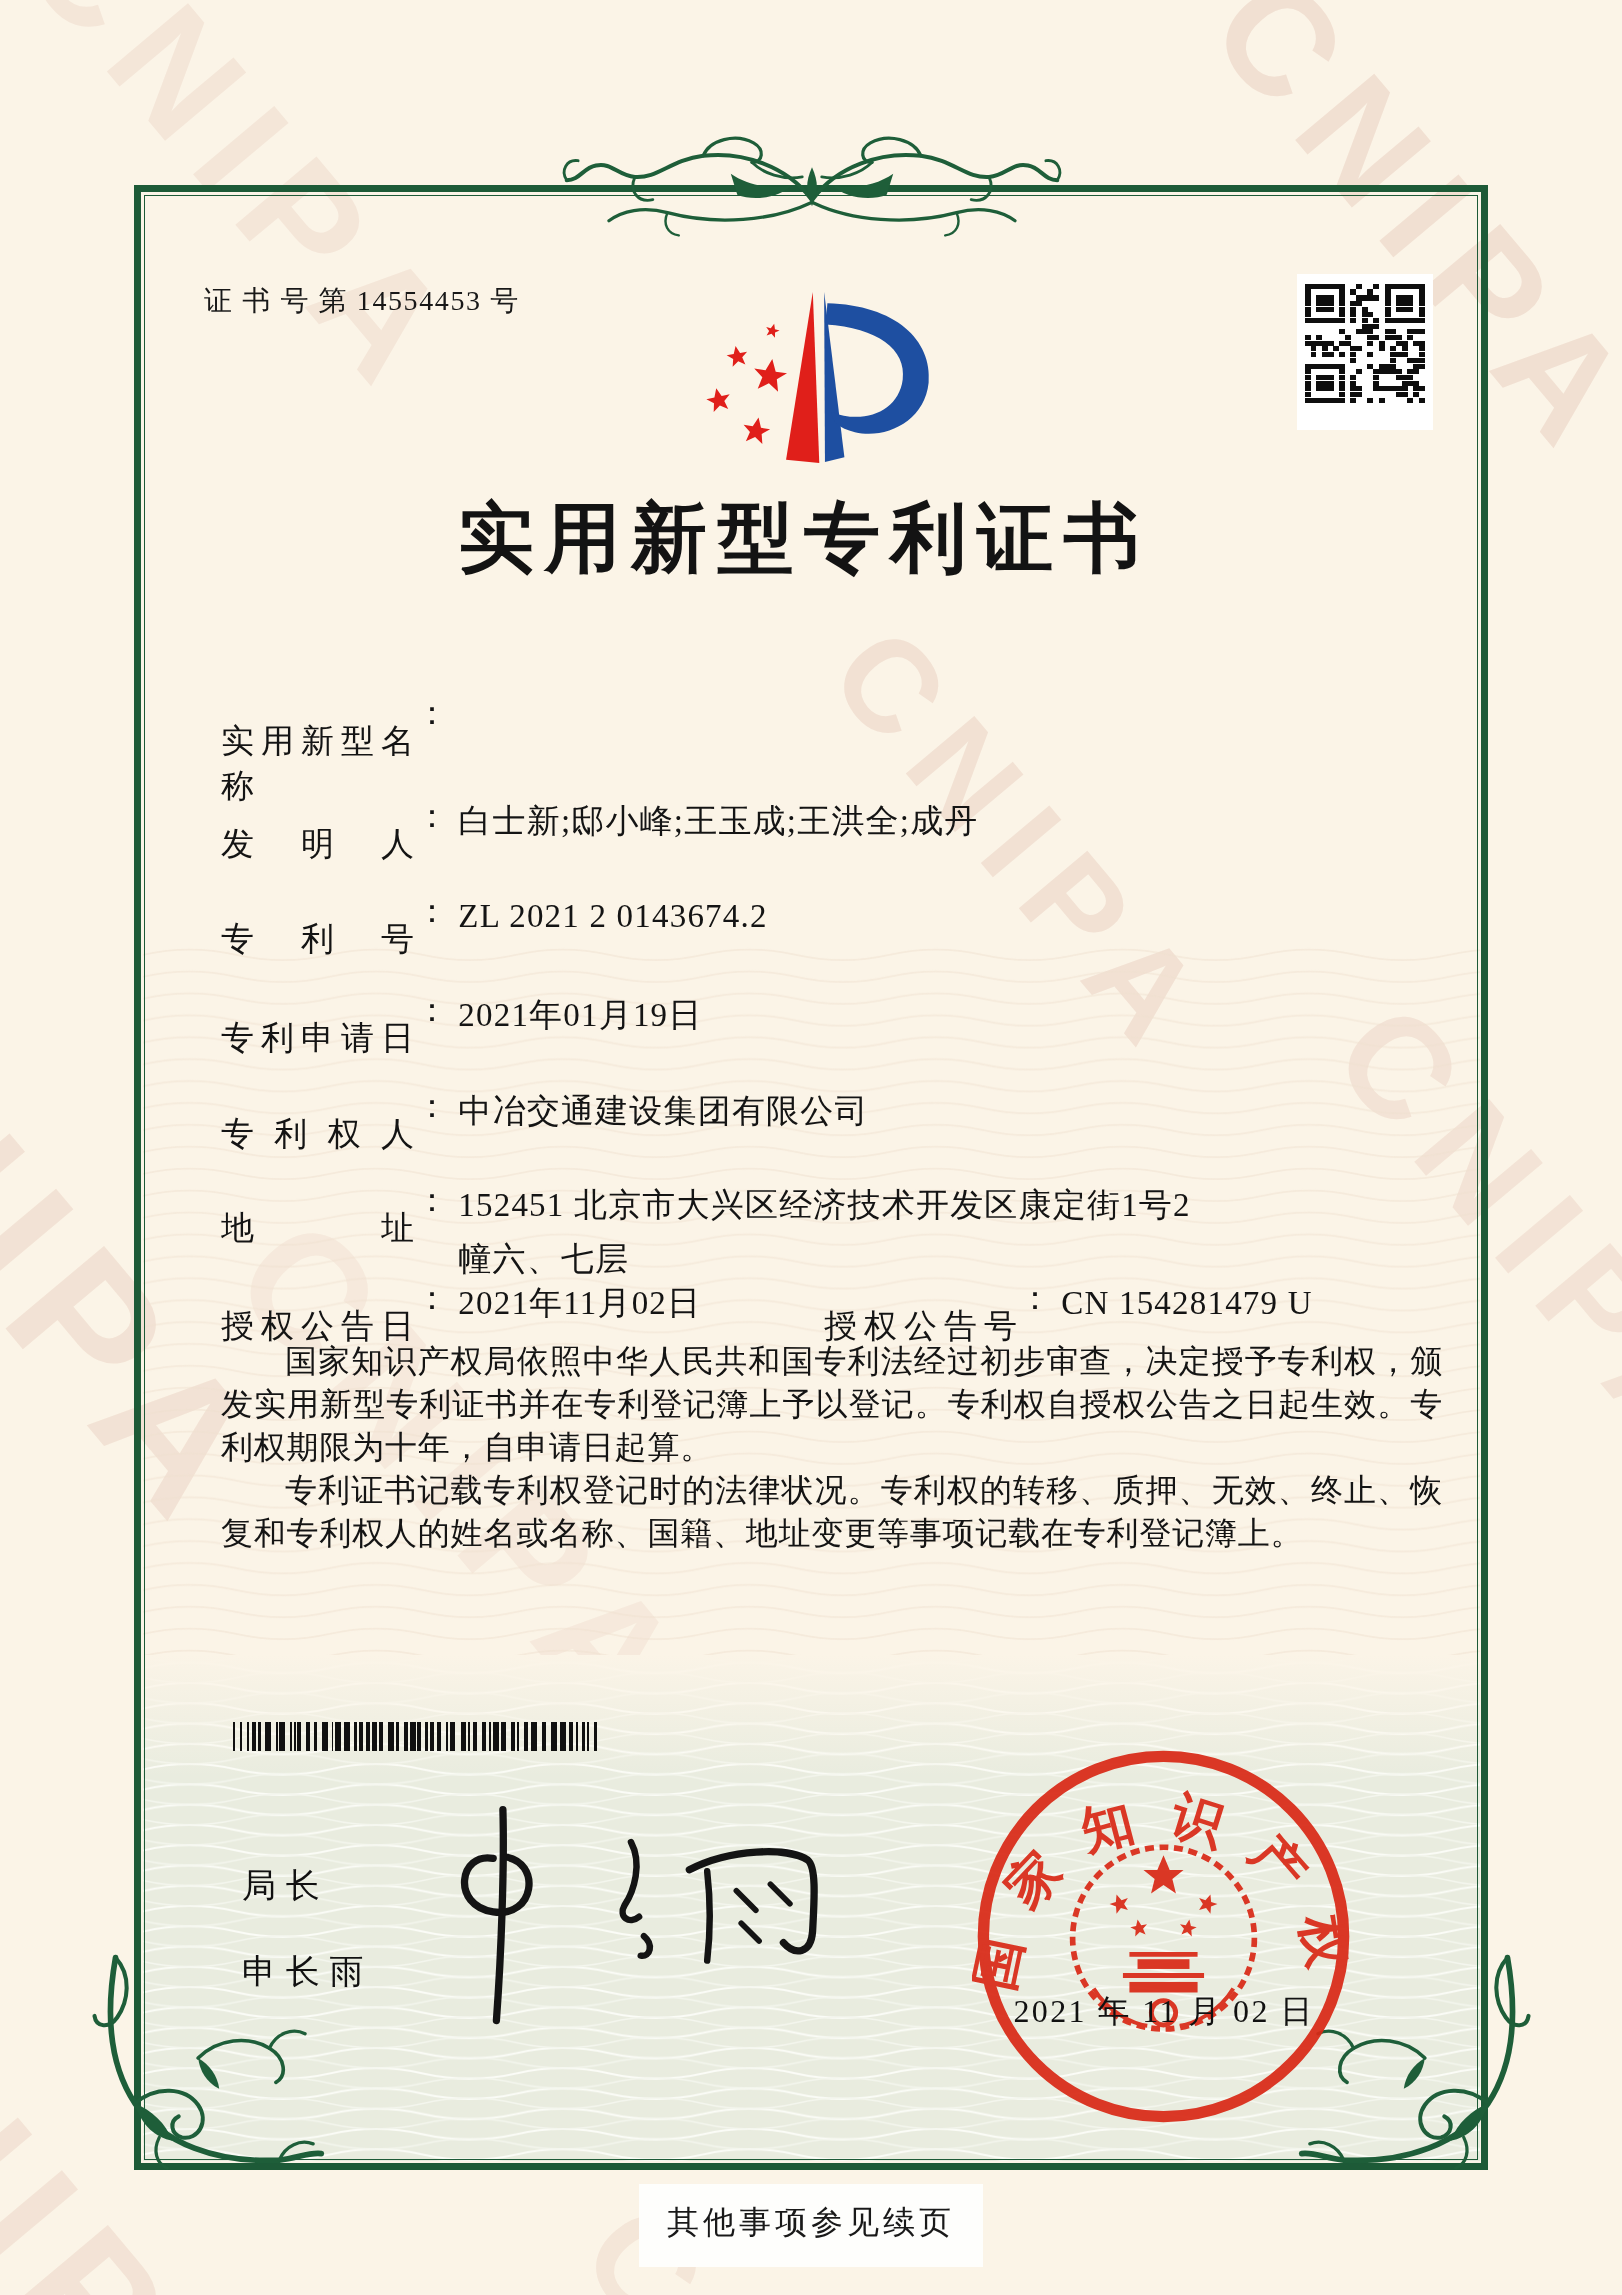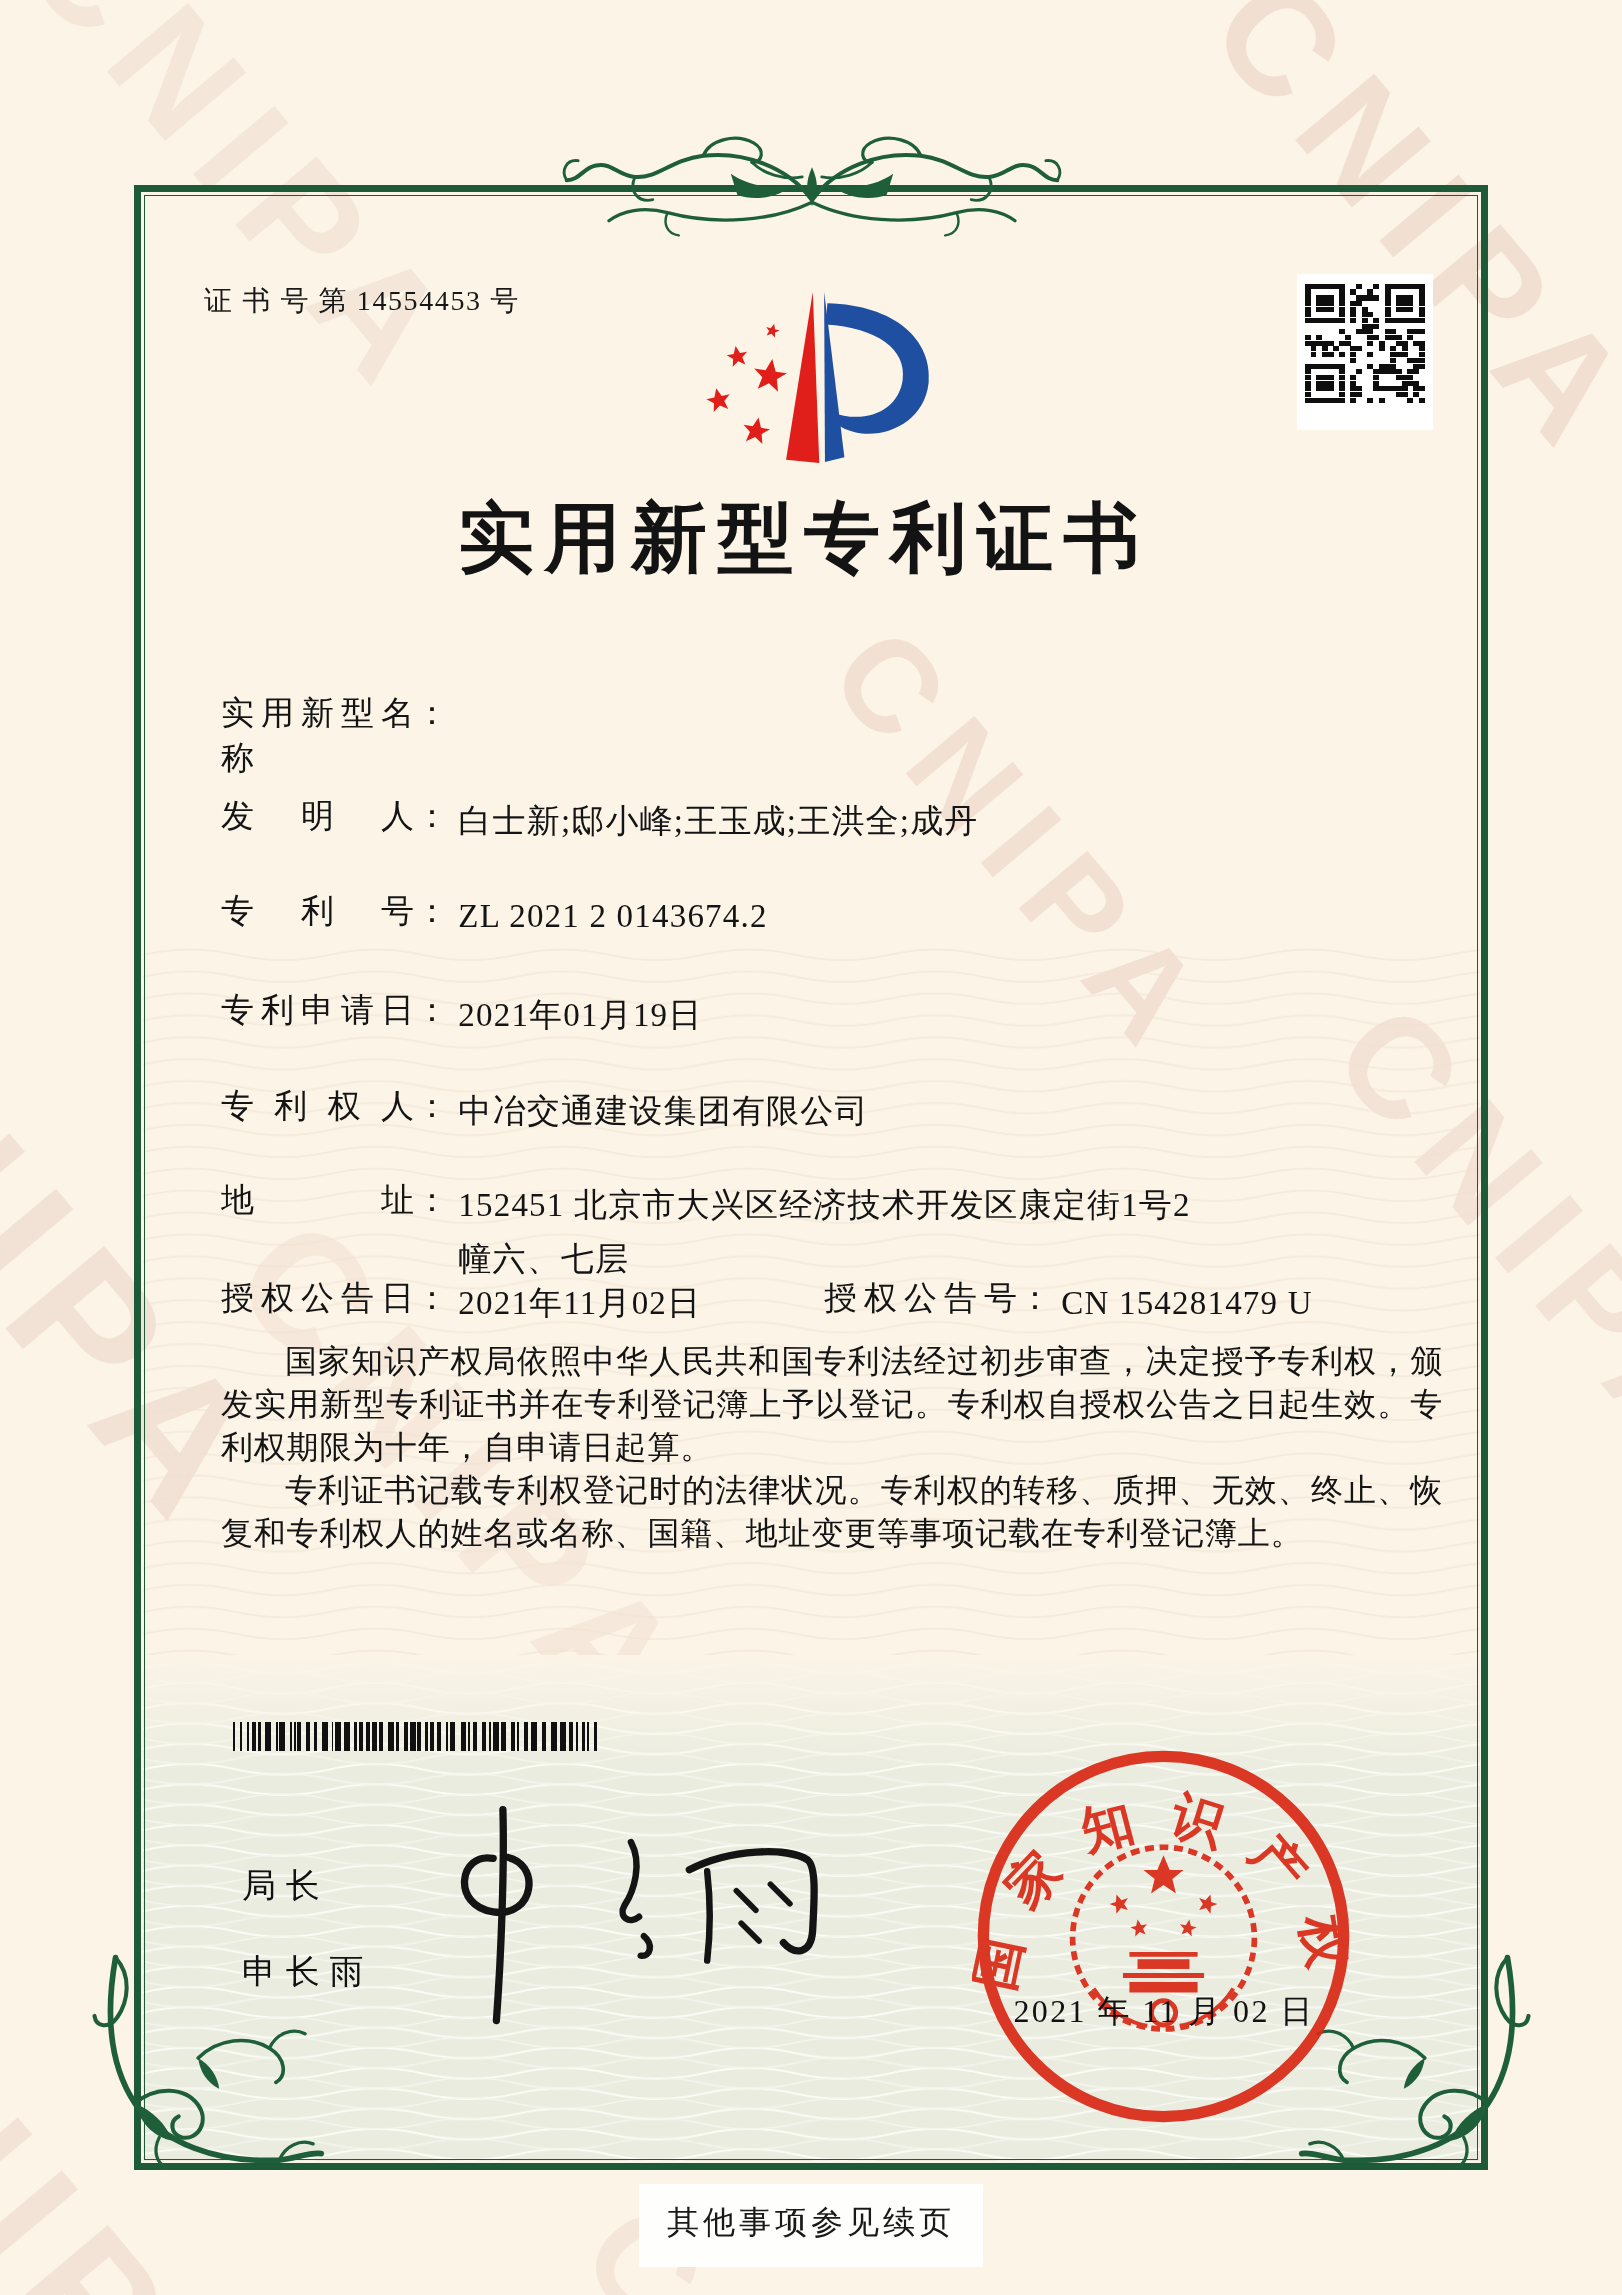--- a/index.html
+++ b/index.html
@@ -38,21 +38,21 @@
   .cert-no{position:absolute;left:204px;top:282px;font-size:28px;color:#181818;letter-spacing:1.6px;}
   .logo{position:absolute;left:691px;top:258px;width:276px;height:243px;}
   .qr{position:absolute;left:1297px;top:274px;width:136px;height:156px;background:#ffffff;}
   .qr-grid{position:absolute;left:8px;top:9.7px;width:119px;height:119px;}
   .qr-grid b{position:absolute;width:5.7px;height:5.7px;background:#0e0e0e;}
   .title{position:absolute;left:134px;top:488px;width:1340px;text-align:center;
          font-size:76px;font-weight:bold;color:#131313;letter-spacing:10.5px;}
 
   
   .frow{position:absolute;left:221px;font-size:33px;color:#141414;display:flex;align-items:flex-start;}
-  .flabel{display:inline-block;width:193px;text-align:justify;text-align-last:justify;flex:0 0 193px;}
+  .flabel{display:inline-block;width:193px;text-align:justify;text-align-last:justify;flex:0 0 193px;margin-top:28px;}
   .fcolon{flex:0 0 auto;margin:0 9.7px 0 1.6px;}
   .fvalue{letter-spacing:1.2px;line-height:54px;}
   .r1{top:691px;} .r2{top:794px;} .r3{top:889px;} .r4{top:988px;} .r5{top:1084px;}
   .r6{top:1178px;} .r6 .fvalue{max-width:763px;}
   .r7{top:1276px;width:1263px;}
   .pair2{position:absolute;left:603px;top:0;display:flex;}
 
   
   .bodytext{position:absolute;left:221px;top:1340px;width:1222px;font-size:32px;
             line-height:43px;color:#141414;letter-spacing:0.8px;text-align:justify;}

